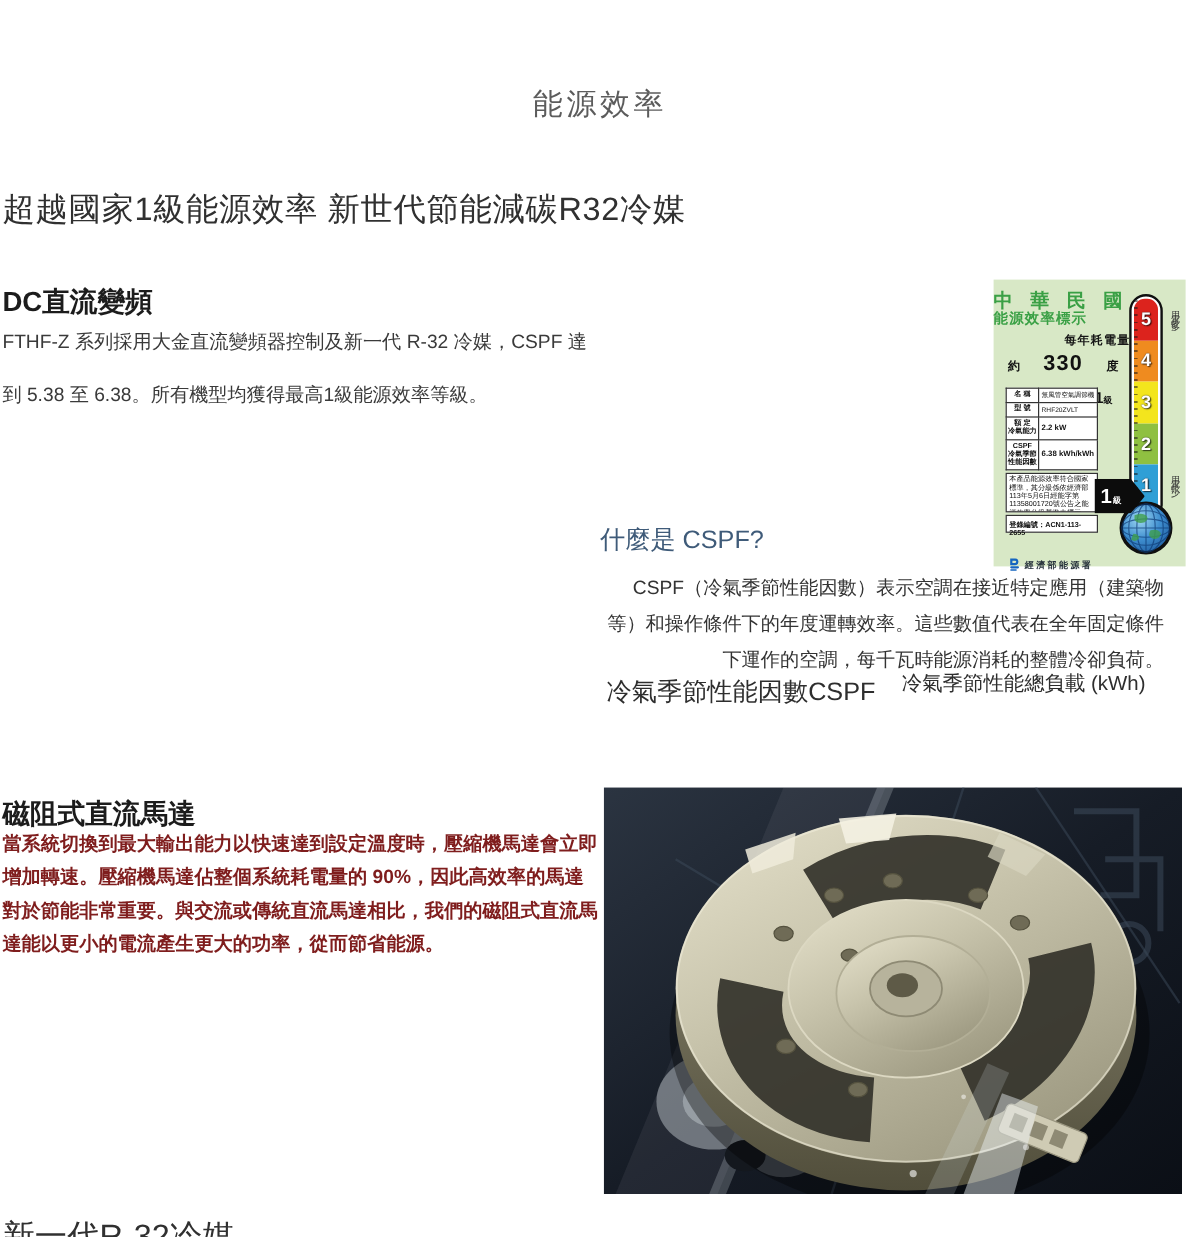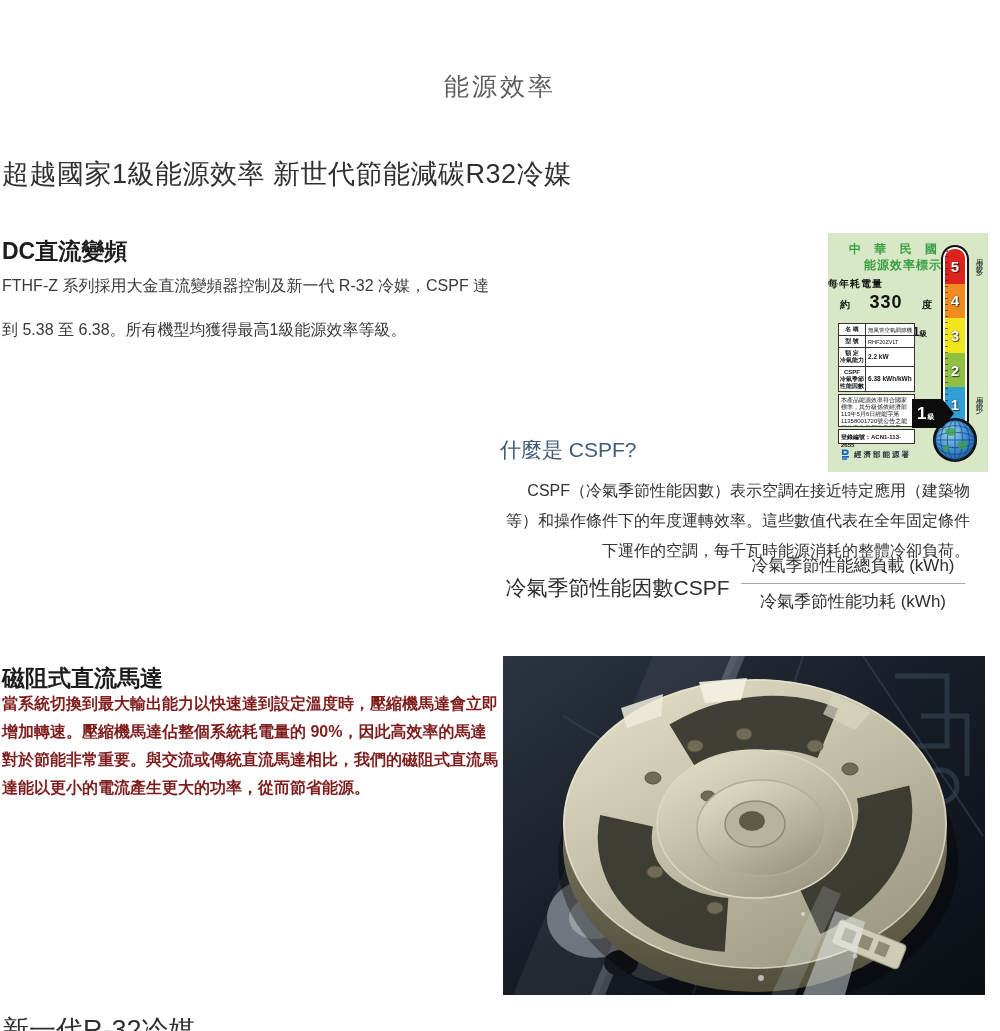--- a/index.html
+++ b/index.html
@@ -28,39 +28,39 @@
   .fraction .den { border-top:1.5px solid #a6a6a6; padding:6px 10px 0; }
   .motor-heading { top:663px; }
   .motor-body { position:absolute; top:690px; left:2px; width:496px; font-size:16px; line-height:28px; color:#7f1d1d;font-weight:bold; }
   .motor-image { position:absolute; left:503px; top:656px; width:482px; height:339px; overflow:hidden; }
   .bottom-heading {
     position:absolute; top:1012px; left:2px; font-size:27px; font-weight:500; color:#303030; white-space:nowrap;
   }
 
   
   .energy-label { position:absolute; left:828px; top:233px; width:160px; height:239px; background:#d8e8c6; }
-  .lbl-country { position:absolute; top:8px; left:0; width:114px; text-align:right; font-size:12px; font-weight:700; color:#3aa045; letter-spacing:5px; white-space:nowrap; }
-  .lbl-title   { position:absolute; top:24px; left:0; width:114px; text-align:right; font-size:12px; font-weight:700; color:#3aa045; letter-spacing:1px; }
-  .lbl-annual  { position:absolute; top:44px; left:0; width:114px; text-align:left; font-size:10px; font-weight:700; color:#161616; letter-spacing:1px; }
+  .lbl-country { position:absolute; top:8px; left:0; width:114px; text-align:left; font-size:16px; font-weight:700; color:#3aa045; letter-spacing:5px; white-space:nowrap; }
+  .lbl-title   { position:absolute; top:24px; left:0; width:114px; text-align:left; font-size:12px; font-weight:700; color:#3aa045; letter-spacing:1px; }
+  .lbl-annual  { position:absolute; top:44px; left:0; width:114px; text-align:right; font-size:10px; font-weight:700; color:#161616; letter-spacing:1px; }
   .lbl-kwh { position:absolute; top:59px; left:12px; width:92px; display:flex; align-items:baseline; justify-content:space-between; color:#111; font-weight:700; font-size:10px; }
   .lbl-kwh .big { font-size:18px; letter-spacing:1px; }
   .lbl-grade { position:absolute; top:91px; left:2px; width:112px; text-align:center; font-size:7.5px; font-weight:700; color:#111; white-space:nowrap; }
   .lbl-grade .g1 { font-size:13px; }
   .lbl-table { position:absolute; top:90px; left:10px; width:77px; border-collapse:collapse; background:#fff; table-layout:fixed; }
   .lbl-table th, .lbl-table td { border:1px solid #333; color:#111; vertical-align:middle; }
   .lbl-table th { width:27px; font-size:6px; font-weight:700; white-space:pre-line; text-align:center; padding:1px 0; line-height:7px; }
   .lbl-table td { font-size:5.5px; padding:1px 2px; line-height:6px; }
   .lbl-table td.num { font-size:6.5px; font-weight:700; }
   .lbl-table tr.r1 th, .lbl-table tr.r1 td { height:12px; }
   .lbl-table tr.r2 th, .lbl-table tr.r2 td { height:12px; }
   .lbl-table tr.r3 th, .lbl-table tr.r3 td { height:19px; }
   .lbl-table tr.r4 th, .lbl-table tr.r4 td { height:25px; }
   .lbl-fine { position:absolute; top:161px; left:10px; width:77px; height:33px; background:#fff; border:1px solid #333; font-size:6px; line-height:7px; color:#111; padding:2px; overflow:hidden; }
   .lbl-reg  { position:absolute; top:196px; left:10px; width:77px; height:15px; background:#fff; border:1px solid #333; font-size:6px; font-weight:700; color:#111; padding:3px 2px 0; }
-  .lbl-footer { position:absolute; top:216px; left:12px; display:flex; align-items:center; gap:3px; }
+  .lbl-footer { position:absolute; top:232px; left:12px; display:flex; align-items:center; gap:3px; }
   .lbl-footer .agency { font-size:7.5px; letter-spacing:2px; color:#27323c; font-weight:700; white-space:nowrap; }
   .moea-logo { display:inline-flex; }
 
   .thermo-tube {
     position:absolute; left:113px; top:12px; width:28px; height:181px;
     background:#fff; border:2.5px solid #101010; border-radius:14px 14px 5px 5px;
     padding:2px; display:flex; flex-direction:column; overflow:hidden;
   }
   .seg { flex:1; position:relative; display:flex; align-items:center; justify-content:center; }
   .seg:first-child { border-radius:9px 9px 0 0; }
@@ -201,21 +201,20 @@
     </div>
   </div>
 
   <div class="cspf-heading">什麼是 CSPF?</div>
   <p class="cspf-body">CSPF（冷氣季節性能因數）表示空調在接近特定應用（建築物等）和操作條件下的年度運轉效率。這些數值代表在全年固定條件下運作的空調，每千瓦時能源消耗的整體冷卻負荷。</p>
 
   <div class="formula">
     <span class="formula-lhs">冷氣季節性能因數CSPF</span>
     <span class="fraction">
       <span class="num" style="display:block">冷氣季節性能總負載 (kWh)</span>
-      <span class="den" style="display:block">冷氣季節性能功耗 (kWh)</span>
     </span>
   </div>
 
   <div class="sec-heading motor-heading">磁阻式直流馬達</div>
   <p class="motor-body">當系統切換到最大輸出能力以快速達到設定溫度時，壓縮機馬達會立即增加轉速。壓縮機馬達佔整個系統耗電量的 90%，因此高效率的馬達對於節能非常重要。與交流或傳統直流馬達相比，我們的磁阻式直流馬達能以更小的電流產生更大的功率，從而節省能源。</p>
 
   <div class="motor-image">
     <svg viewBox="0 0 482 339" width="482" height="339" aria-hidden="true">
       <defs>
         <linearGradient id="mbg" x1="0" y1="0" x2="1" y2="1">

